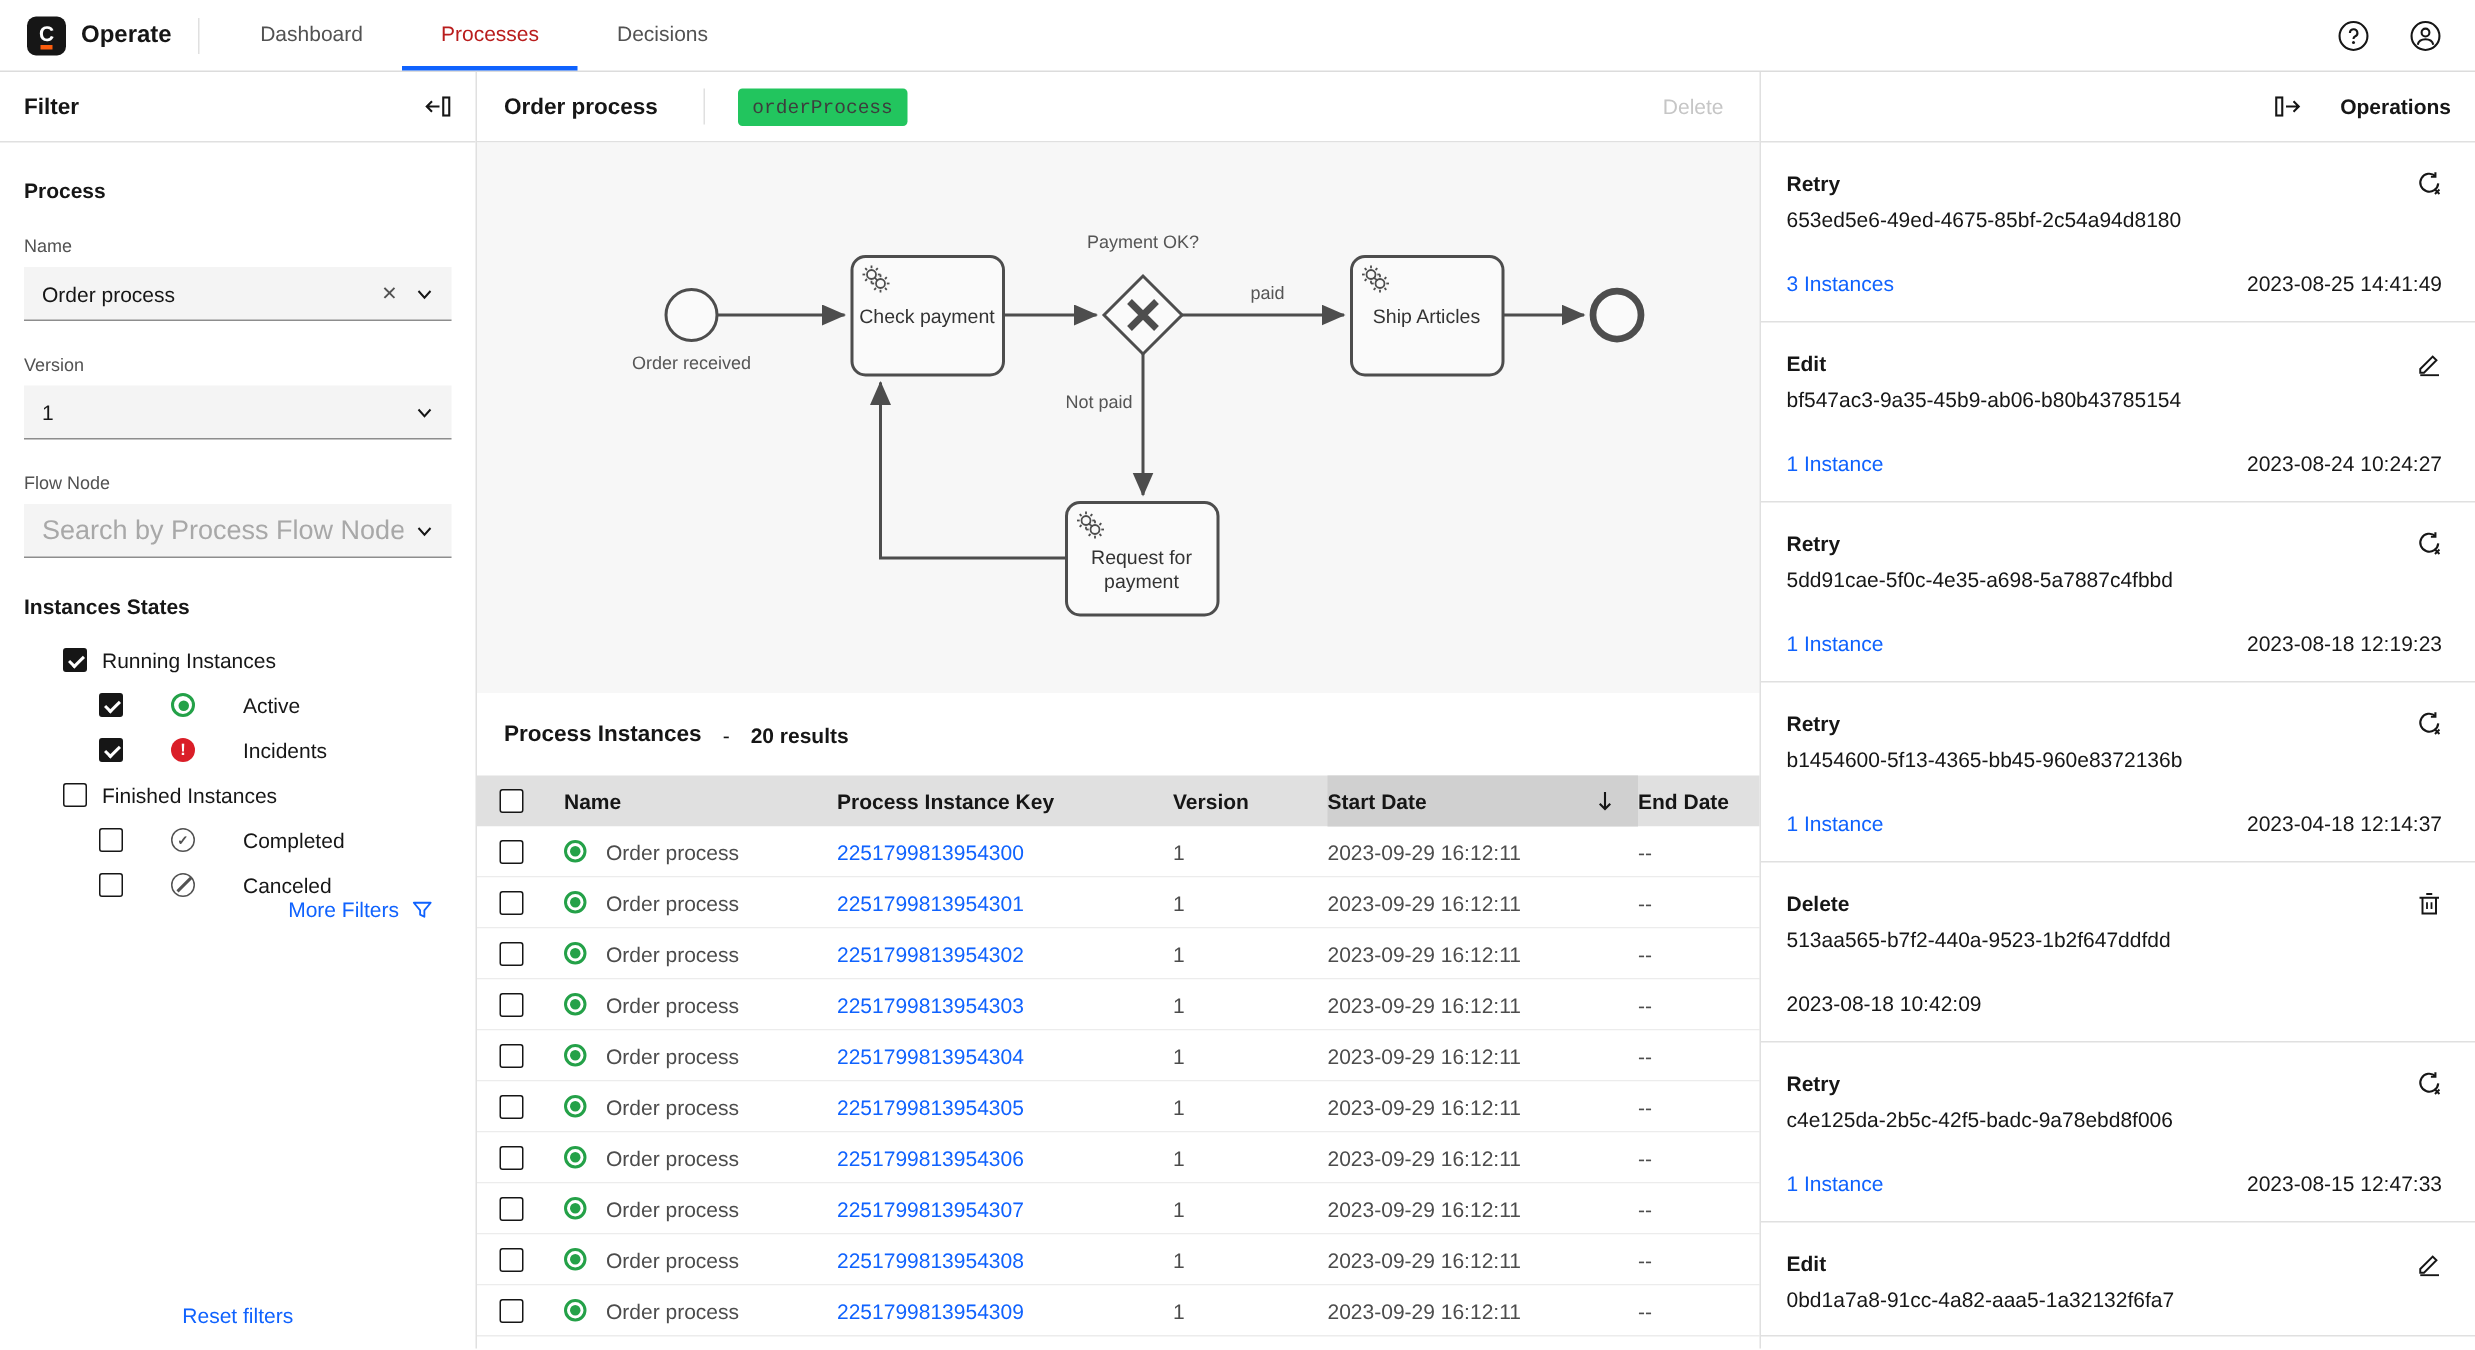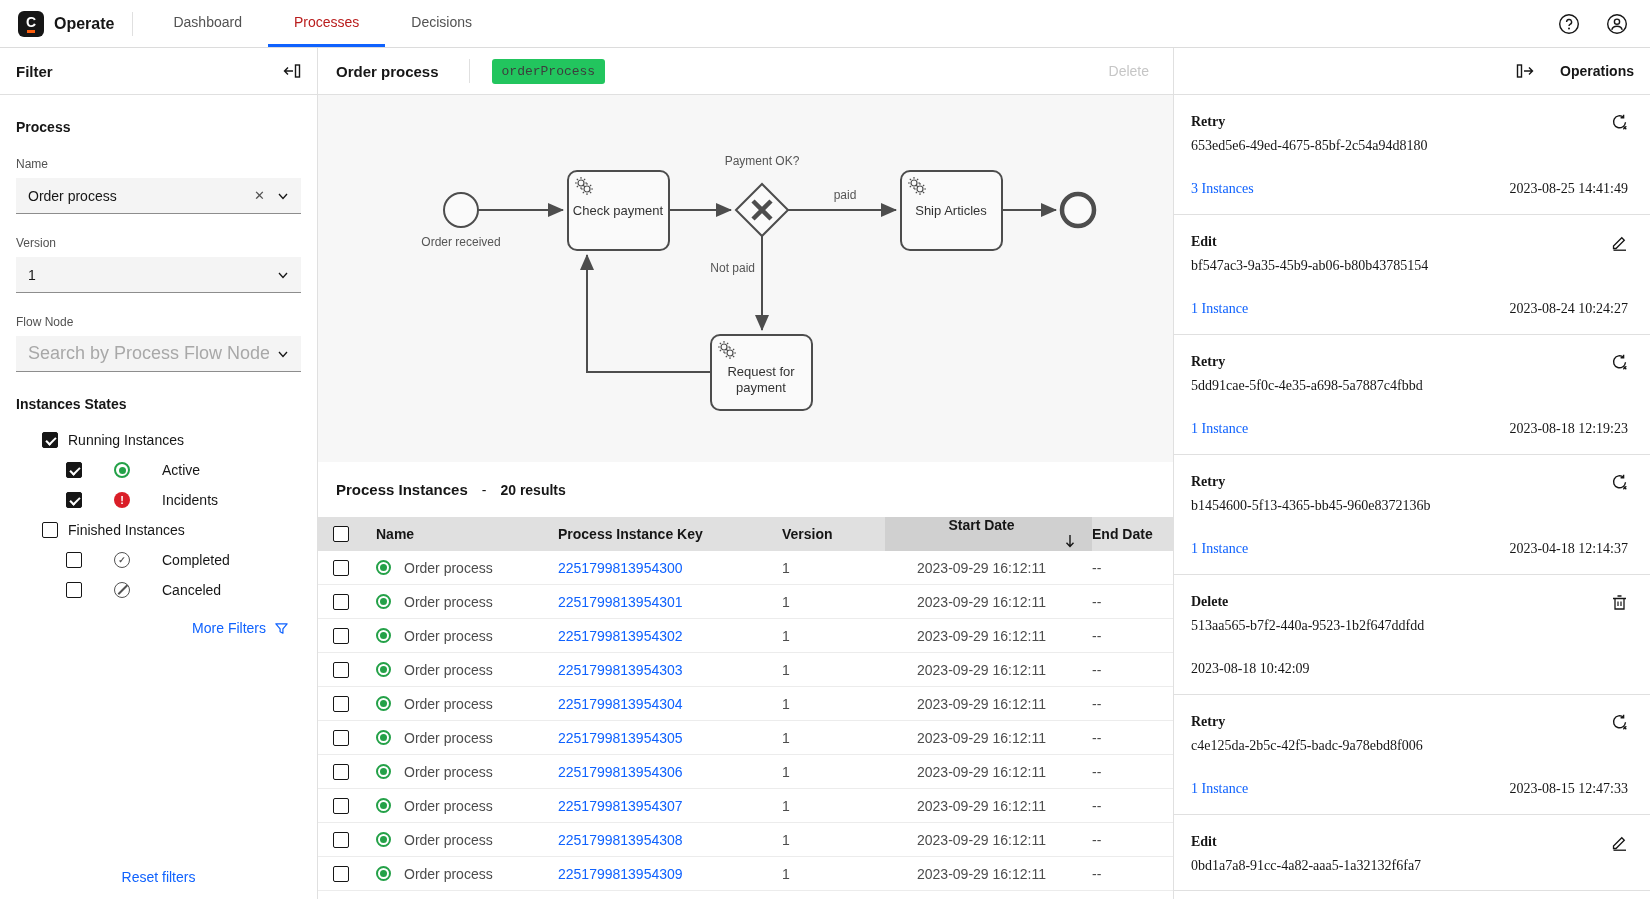--- a/index.html
+++ b/index.html
@@ -54,21 +54,21 @@
   .st-ic { width:16px; height:16px; flex:none; border-radius:50%; position:relative; }
   .st-active { border:2px solid #24a148; }
   .st-active:after { content:""; position:absolute; inset:2.5px; background:#24a148; border-radius:50%; }
   .st-incident { background:#da1e28; color:#fff; font-weight:bold; font-size:11px;
         display:flex; align-items:center; justify-content:center; }
   .st-completed { border:1.5px solid #525252; color:#525252; font-size:9px; font-weight:bold;
         display:flex; align-items:center; justify-content:center; }
   .st-canceled { border:1.5px solid #525252; }
   .st-canceled:after { content:""; position:absolute; left:50%; top:0px; width:1.5px; height:13px;
         background:#525252; transform:rotate(45deg); transform-origin:center; }
-  .more-filters { margin-top:22px; align-self:flex-end; margin-right:12px; color:#0f62fe; font-size:14px;
+  .more-filters { align-self:flex-end; margin-right:12px; color:#0f62fe; font-size:14px;
         display:flex; align-items:center; gap:8px; cursor:pointer; }
   .reset-filters { margin-top:auto; align-self:center; color:#0f62fe; font-size:14px; cursor:pointer; }
 
   
   .proc-head { height:47px; flex:none; display:flex; align-items:center; border-bottom:1px solid #e0e0e0; padding:0 16px 0 18px; }
   .proc-title { font-weight:bold; font-size:15px; }
   .vdiv { width:1px; height:24px; background:#e0e0e0; margin:0 22px 0 30px; }
   .proc-badge { font-family:"Liberation Mono", monospace; font-size:13px; color:#3d3d3d;
         background:#22c55e; padding:5px 10px; border-radius:3px; }
   .delete-btn { margin-left:auto; font-size:14px; color:#c6c6c6; background:none; border:none; padding:4px 8px;
@@ -82,31 +82,31 @@
   .inst-count { font-weight:bold; font-size:14px; }
 
   .tbl-row { display:grid; grid-template-columns:46px 194px 224px 103px 207px 1fr;
         align-items:center; height:34px; font-size:14px; }
   .tbl-header { background:#e0e0e0; font-weight:bold; }
   .tbl-header .col-start { background:#d0d0d0; height:34px; display:flex; align-items:center; }
   .cell-cb { display:flex; justify-content:center; }
   .cell-name { display:flex; align-items:center; gap:13px; padding-left:12px; color:#4c4c4c; }
   .hdr-name { padding-left:12px; }
   .cell-key a { color:#0f62fe; text-decoration:none; cursor:pointer; }
-  .col-start { display:flex; align-items:center; padding-right:14px;flex-direction:column; }
+  .col-start { display:flex; align-items:center; padding-right:14px; }
   .col-start .sort { margin-left:auto; width:16px; height:16px; }
   .data-row { border-bottom:1px solid #ececec; color:#4c4c4c; background:#fff; }
   .row-state { width:15px; height:15px; border:2px solid #24a148; border-radius:50%; position:relative; flex:none; }
   .row-state:after { content:""; position:absolute; inset:2px; background:#24a148; border-radius:50%; }
 
   
   .ops-head { height:47px; flex:none; display:flex; align-items:center; gap:26px;
         border-bottom:1px solid #e0e0e0; padding:0 16px 0 23px; }
   .ops-title { font-weight:bold; font-size:14px; }
-  .ops-list { flex:1; overflow:hidden;font-family:Liberation Serif, serif; }
+  .ops-list { flex:1; overflow:hidden; }
   .op-entry { padding:19px 22px 16px 17px; border-bottom:1px solid #e0e0e0; }
   .op-top { display:flex; align-items:flex-start; }
   .op-type { font-weight:bold; font-size:14px; }
   .op-ic { margin-left:auto; width:17px; height:17px; }
   .op-ic svg { display:none; width:17px; height:17px; }
   .op-id { font-size:14px; color:#161616; margin-top:7px; }
   .op-foot { display:flex; align-items:center; margin-top:26px; font-size:14px; min-height:18px; }
   .op-link { color:#0f62fe; cursor:pointer; }
   .op-date { margin-left:auto; color:#161616; }
   .op-date.left { margin-left:0; }

